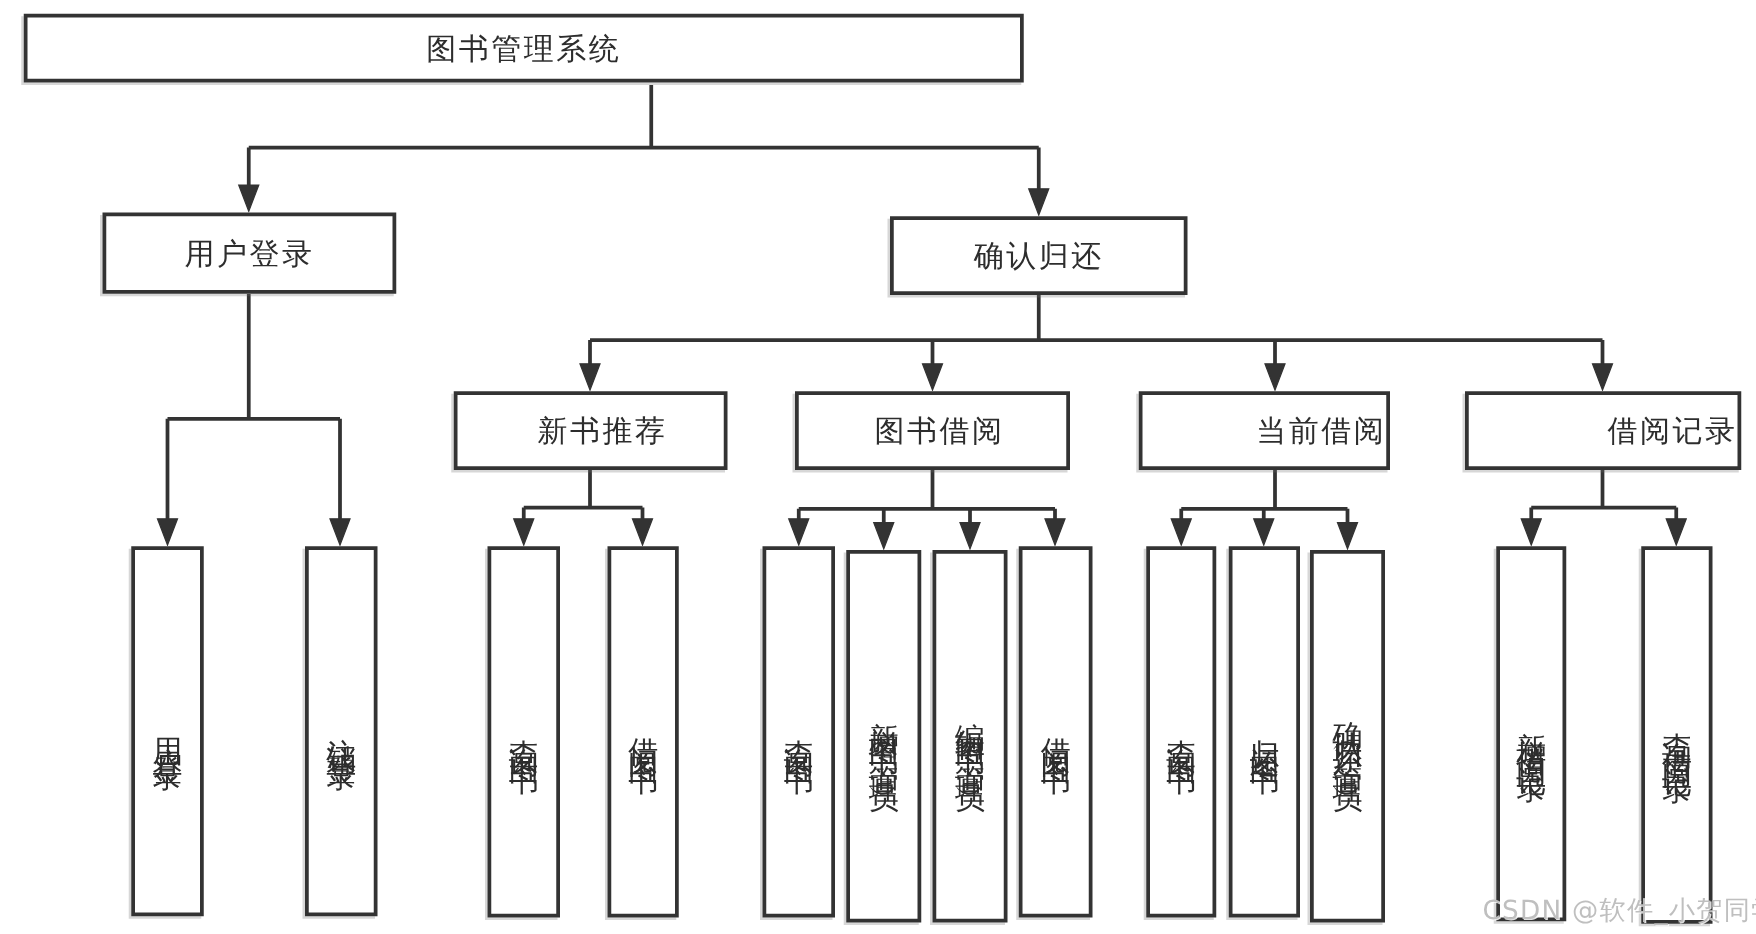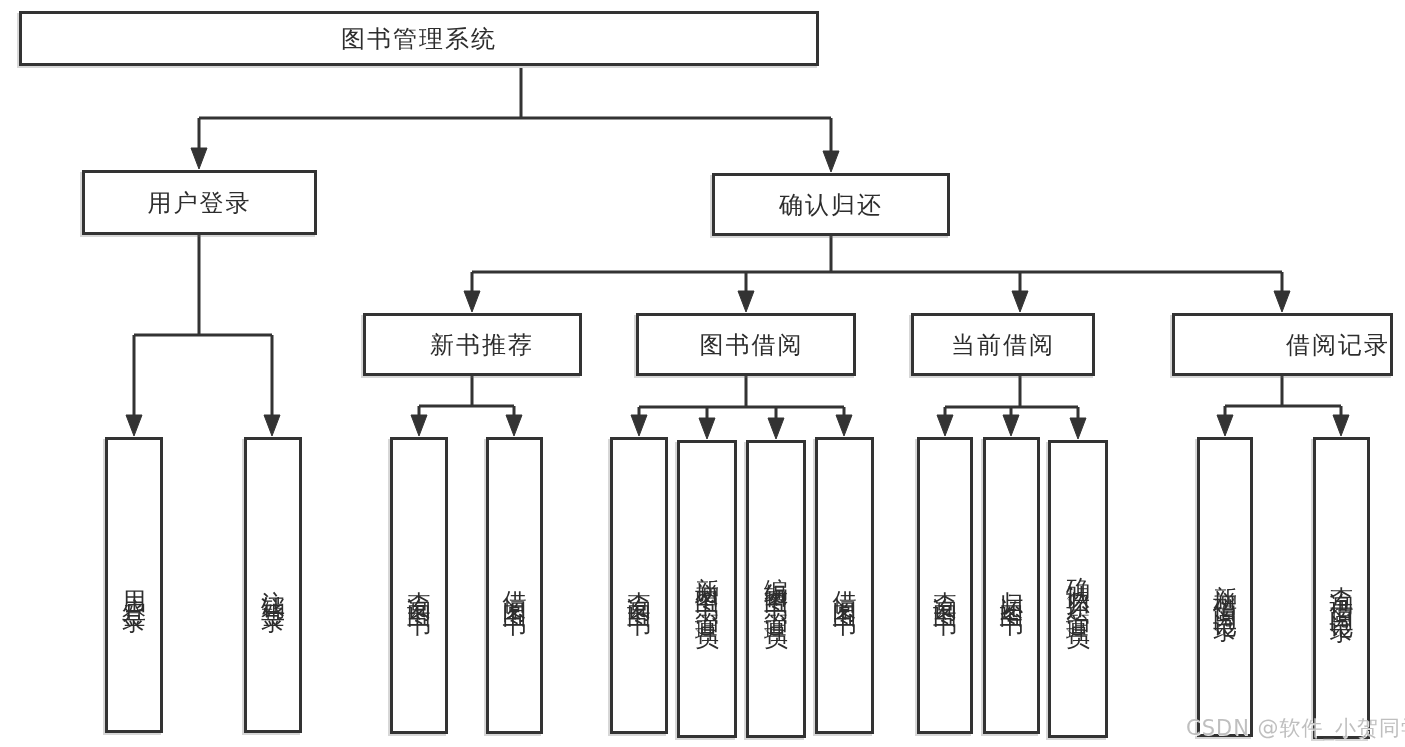--- a/index.html
+++ b/index.html
@@ -113,21 +113,21 @@
     </div>
     <div class="node v" style="left: 244px; top: 437px; width: 58px; height: 296px;">
       <span class="lbl">注销登录</span>
     </div>
     <div class="node h" style="left: 363px; top: 313px; width: 219px; height: 63px; padding-left: 19px;">
       <span class="lbl">新书推荐</span>
     </div>
     <div class="node h" style="left: 636px; top: 313px; width: 220px; height: 63px; padding-left: 11px;">
       <span class="lbl">图书借阅</span>
     </div>
-    <div class="node h" style="left: 911px; top: 313px; width: 184px; height: 63px;">
+    <div class="node h" style="left: 911px; top: 313px; width: 201px; height: 63px; justify-content: flex-end;">
       <span class="lbl">当前借阅</span>
     </div>
     <div class="node h" style="left: 1172px; top: 313px; width: 221px; height: 63px; justify-content: flex-end;">
       <span class="lbl">借阅记录</span>
     </div>
     <div class="node v" style="left: 390px; top: 437px; width: 58px; height: 297px;">
       <span class="lbl">查询图书</span>
     </div>
     <div class="node v" style="left: 486px; top: 437px; width: 57px; height: 297px;">
       <span class="lbl">借阅图书</span>

